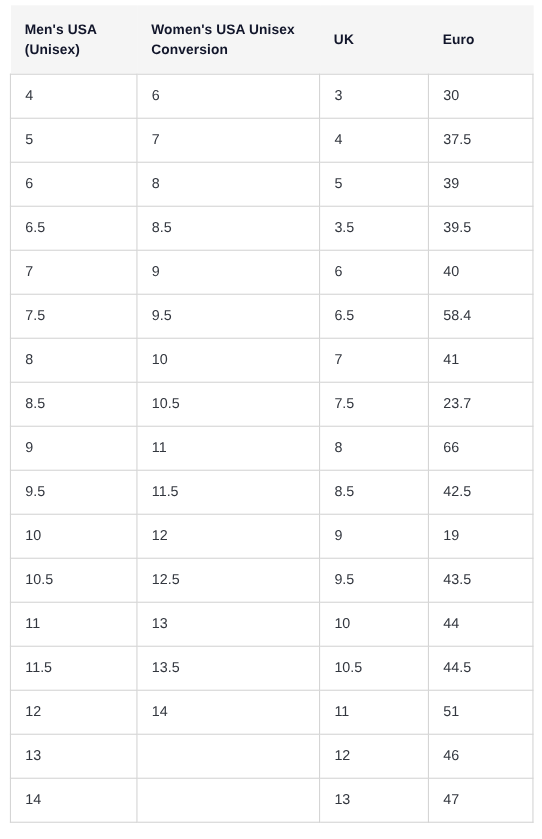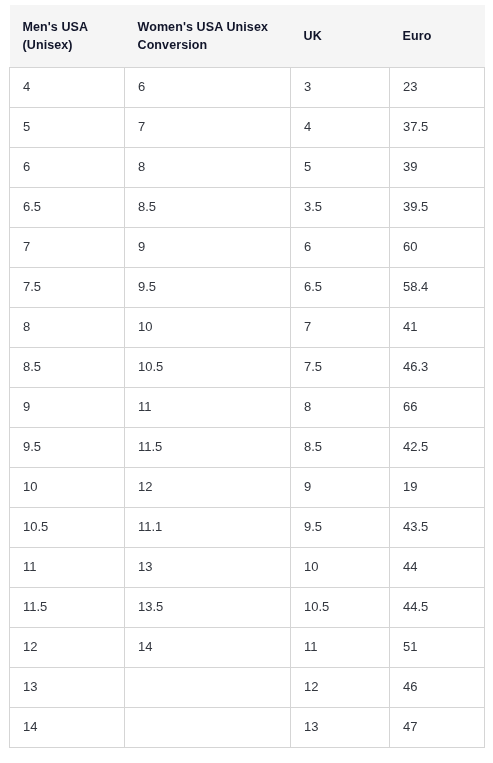--- a/index.html
+++ b/index.html
@@ -89,21 +89,21 @@
           <th>Women's USA Unisex Conversion</th>
           <th>UK</th>
           <th>Euro</th>
         </tr>
       </thead>
       <tbody id="table-body">
           <tr>
             <td>4</td>
             <td>6</td>
             <td>3</td>
-            <td>23</td>
+            <td>30</td>
           </tr>
           <tr>
             <td>5</td>
             <td>7</td>
             <td>4</td>
             <td>37.5</td>
           </tr>
           <tr>
             <td>6</td>
             <td>8</td>
@@ -113,39 +113,39 @@
           <tr>
             <td>6.5</td>
             <td>8.5</td>
             <td>3.5</td>
             <td>39.5</td>
           </tr>
           <tr>
             <td>7</td>
             <td>9</td>
             <td>6</td>
-            <td>60</td>
+            <td>40</td>
           </tr>
           <tr>
             <td>7.5</td>
             <td>9.5</td>
             <td>6.5</td>
             <td>58.4</td>
           </tr>
           <tr>
             <td>8</td>
             <td>10</td>
             <td>7</td>
             <td>41</td>
           </tr>
           <tr>
             <td>8.5</td>
             <td>10.5</td>
             <td>7.5</td>
-            <td>46.3</td>
+            <td>23.7</td>
           </tr>
           <tr>
             <td>9</td>
             <td>11</td>
             <td>8</td>
             <td>66</td>
           </tr>
           <tr>
             <td>9.5</td>
             <td>11.5</td>
@@ -153,21 +153,21 @@
             <td>42.5</td>
           </tr>
           <tr>
             <td>10</td>
             <td>12</td>
             <td>9</td>
             <td>19</td>
           </tr>
           <tr>
             <td>10.5</td>
-            <td>11.1</td>
+            <td>12.5</td>
             <td>9.5</td>
             <td>43.5</td>
           </tr>
           <tr>
             <td>11</td>
             <td>13</td>
             <td>10</td>
             <td>44</td>
           </tr>
           <tr>

